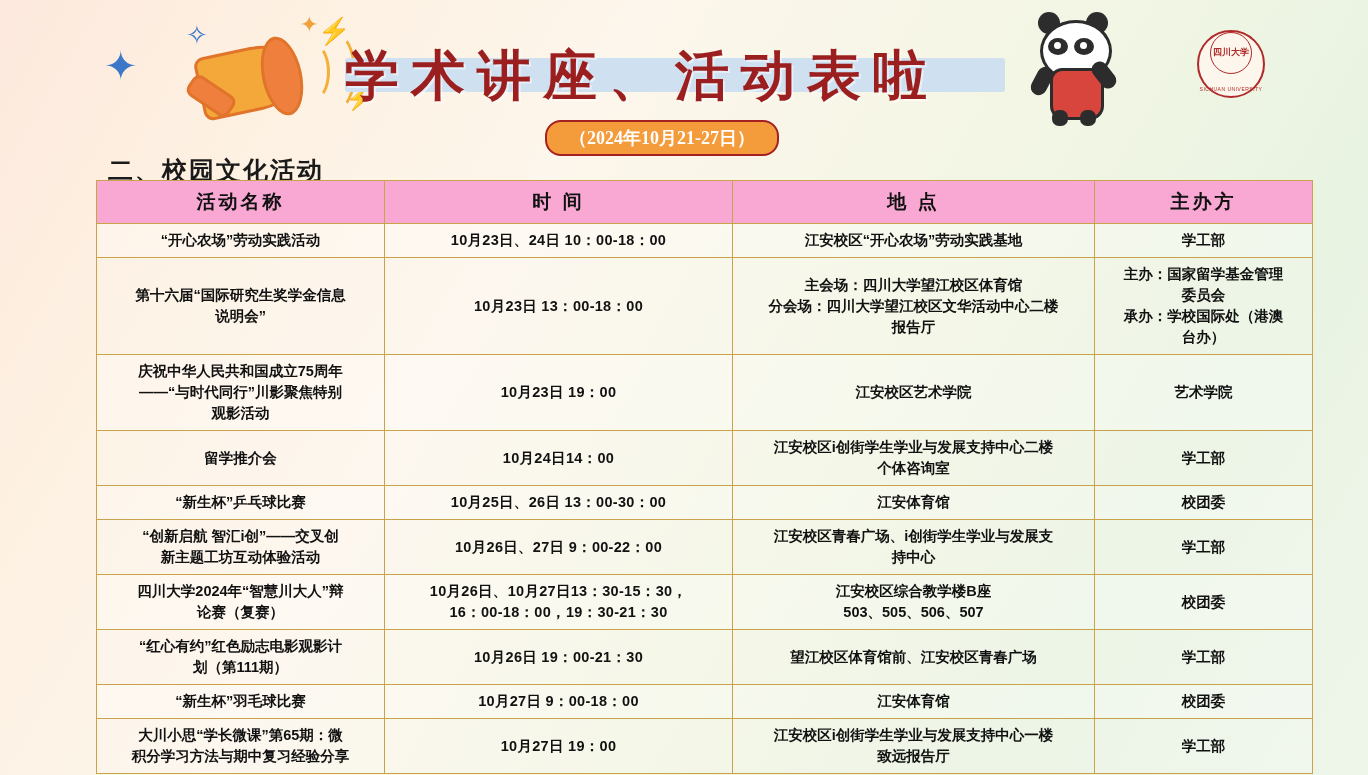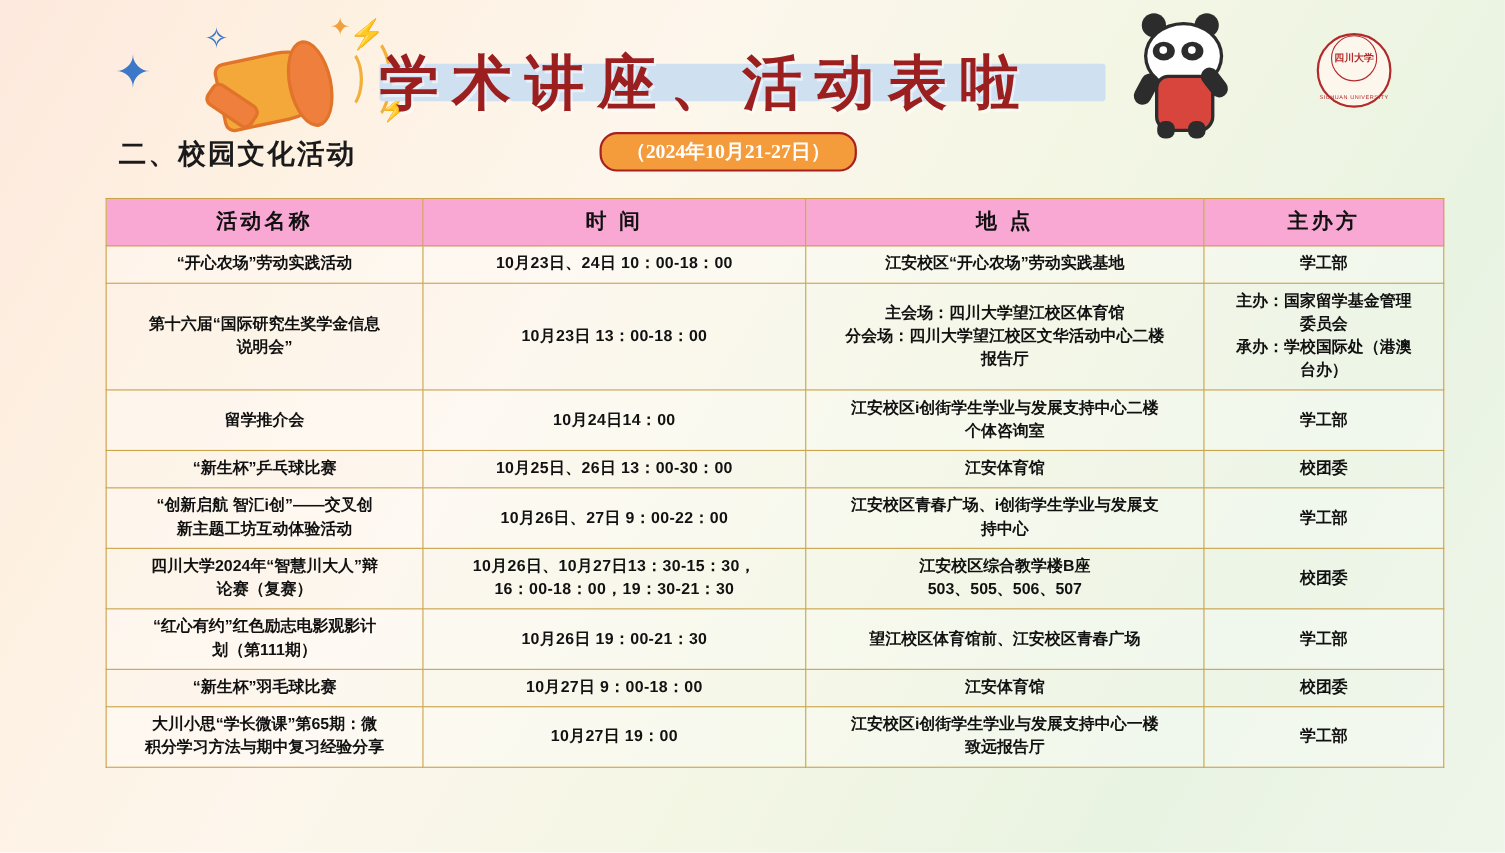--- a/index.html
+++ b/index.html
@@ -254,21 +254,21 @@
     bottom: 4px;
     font-size: 5px;
     letter-spacing: 0.5px;
     white-space: nowrap;
   }
 
   
   .section-title {
     position: absolute;
     left: 108px;
-    top: 123px;
+    top: 154px;
     font-size: 25px;
     font-weight: bold;
     color: #1a1a1a;
     letter-spacing: 2px;
   }
 
   
   .table-wrap {
     position: absolute;
     left: 96px;
@@ -404,20 +404,36 @@
             </td>
             <td class="host">
               <span class="cellline">主办：国家留学基金管理</span>
               <span class="cellline">委员会</span>
               <span class="cellline">承办：学校国际处（港澳</span>
               <span class="cellline">台办）</span>
             </td>
           </tr>
           <tr>
             <td class="name">
+              <span class="cellline">庆祝中华人民共和国成立75周年</span>
+              <span class="cellline">——“与时代同行”川影聚焦特别</span>
+              <span class="cellline">观影活动</span>
+            </td>
+            <td class="time">
+              <span class="cellline">10月23日 19：00</span>
+            </td>
+            <td class="place">
+              <span class="cellline">江安校区艺术学院</span>
+            </td>
+            <td class="host">
+              <span class="cellline">艺术学院</span>
+            </td>
+          </tr>
+          <tr>
+            <td class="name">
               <span class="cellline">留学推介会</span>
             </td>
             <td class="time">
               <span class="cellline">10月24日14：00</span>
             </td>
             <td class="place">
               <span class="cellline">江安校区i创街学生学业与发展支持中心二楼</span>
               <span class="cellline">个体咨询室</span>
             </td>
             <td class="host">

